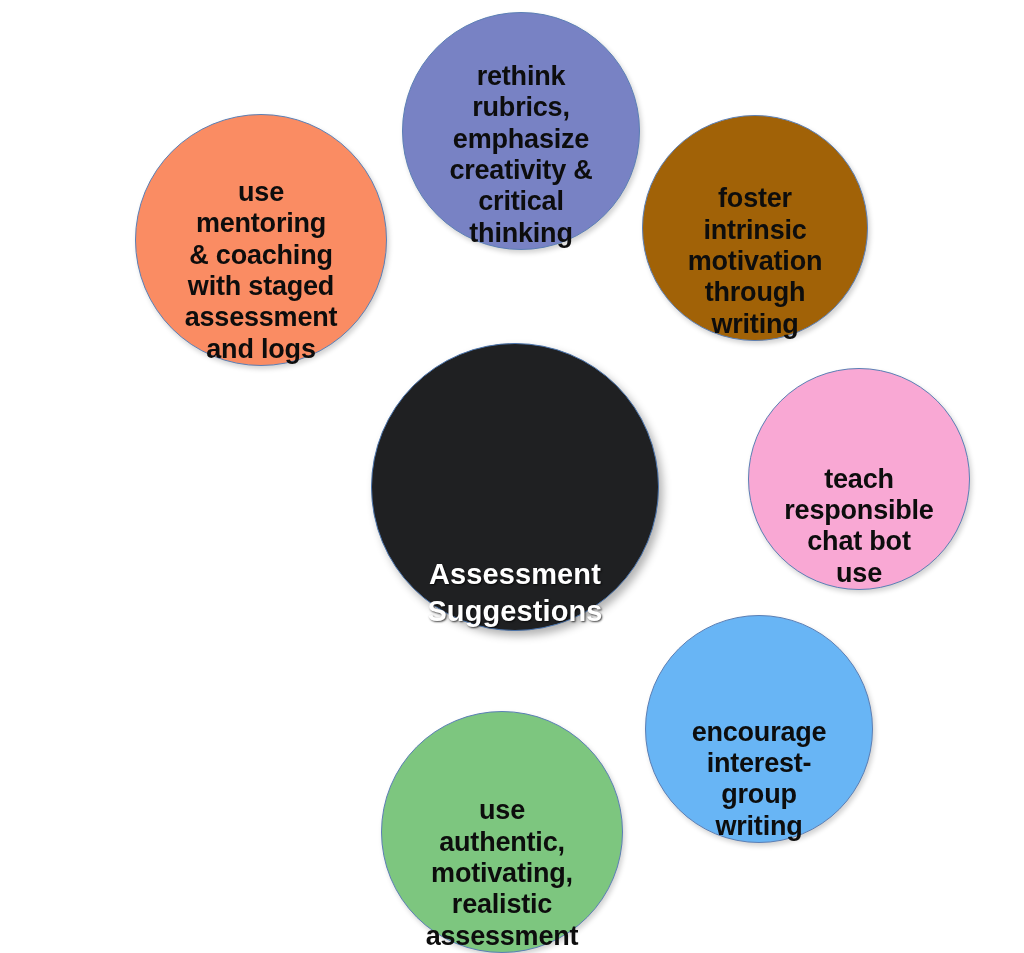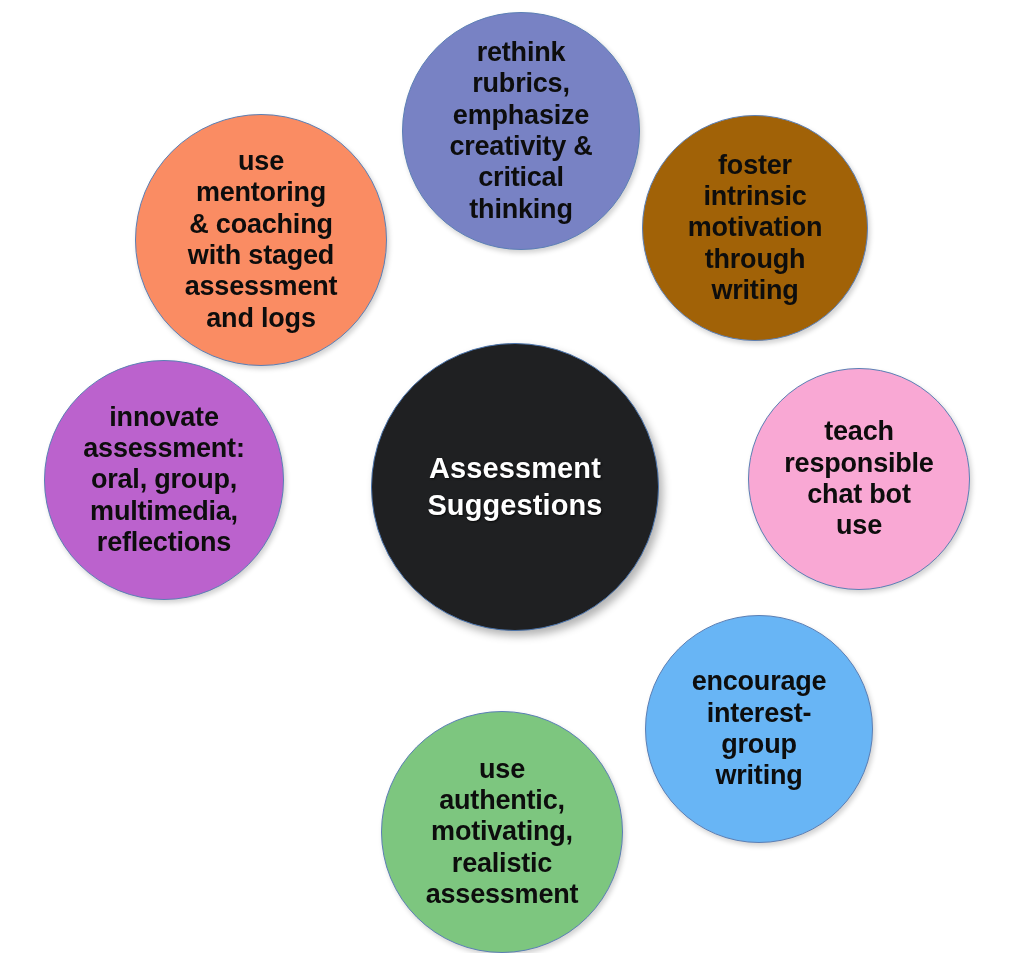--- a/index.html
+++ b/index.html
@@ -16,21 +16,21 @@
   #canvas {
     position: relative;
     width: 1024px;
     height: 953px;
     background: #ffffff;
   }
   .node {
     position: absolute;
     border-radius: 50%;
     display: flex;
-    align-items: center;
+    align-items: flex-end;
     justify-content: center;
     text-align: center;
     box-sizing: border-box;
     border: 1.5px solid #5b7fb5;
     box-shadow: 2px 3px 5px rgba(0,0,0,0.18);
   }
   .node .label {
     display: block;
     width: 88%;
     color: #0d0d0d;
@@ -110,27 +110,20 @@
 
   <div class="node" id="node-bottom" style="background: rgb(125, 198, 127);">
     <span class="label">use
 authentic,
 motivating,
 realistic
 assessment</span>
   </div>
 
 
-  <div class="node" id="node-left" style="background: rgb(187, 98, 205);">
-    <span class="label">innovate
-assessment:
-oral, group,
-multimedia,
-reflections</span>
-  </div>
 
   <div class="node" id="node-top-left" style="background: rgb(250, 140, 99);">
     <span class="label">use
 mentoring
 &amp; coaching
 with staged
 assessment
 and logs</span>
   </div>
 

